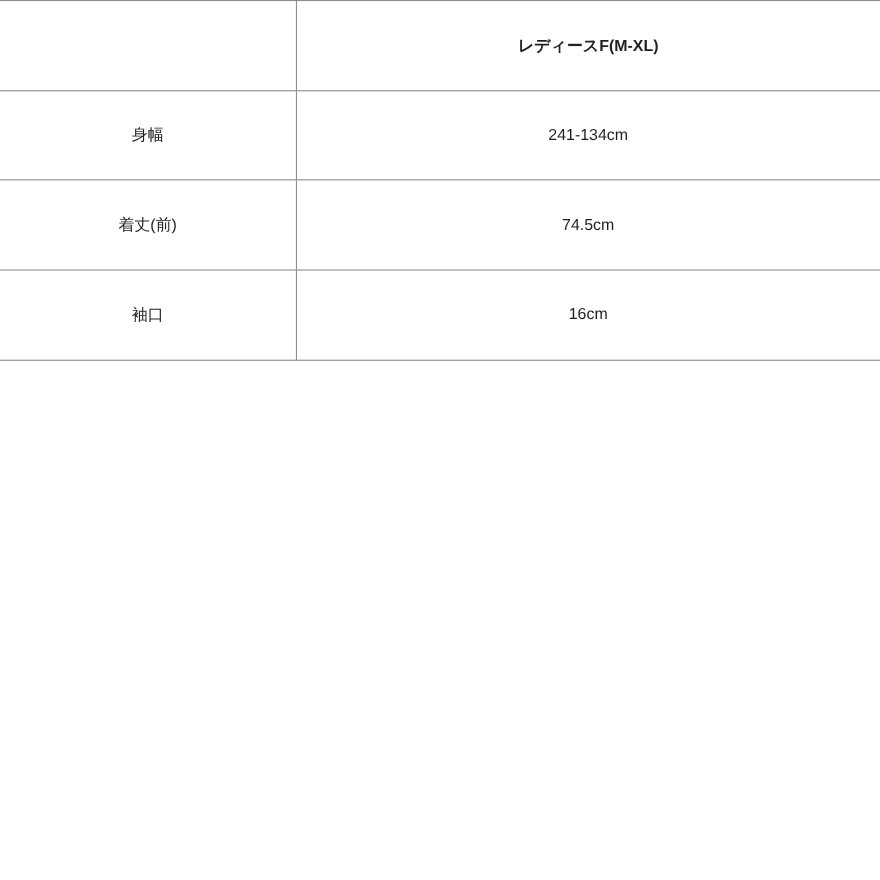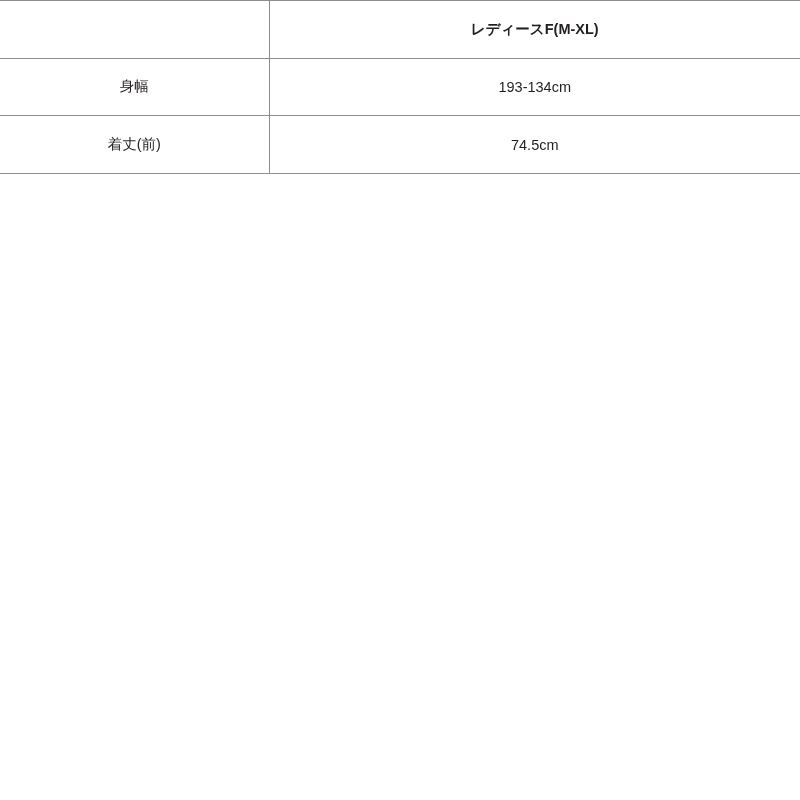--- a/index.html
+++ b/index.html
@@ -27,21 +27,21 @@
     border-top: 1px solid #8d8d8d;
     border-bottom: 1px solid #8d8d8d;
   }
   table.size-table col.c1 { width: 269px; }
   table.size-table col.c2 { width: 531px; }
 
   table.size-table td,
   table.size-table th {
     border-right: 1px solid #8d8d8d;
     border-bottom: 1px solid #8d8d8d;
-    padding: 4px;
+    padding: 16px;
     height: 48.8px;
     font-size: 14.5px;
     font-weight: normal;
     text-align: center;
     vertical-align: middle;
     color: #231f20;
   }
   table.size-table td:last-child,
   table.size-table th:last-child {
     border-right: none;
@@ -67,21 +67,25 @@
     </colgroup>
     <thead>
       <tr class="header-row">
         <th class="empty-cell"></th>
         <th>レディースF(M-XL)</th>
       </tr>
     </thead>
     <tbody>
       <tr>
         <td>身幅</td>
-        <td>193-134cm</td>
+        <td>241-134cm</td>
       </tr>
       <tr>
         <td>着丈(前)</td>
         <td>74.5cm</td>
+      </tr>
+      <tr>
+        <td>袖口</td>
+        <td>16cm</td>
       </tr>
     </tbody>
   </table>
 </div>
 
 </body></html>

